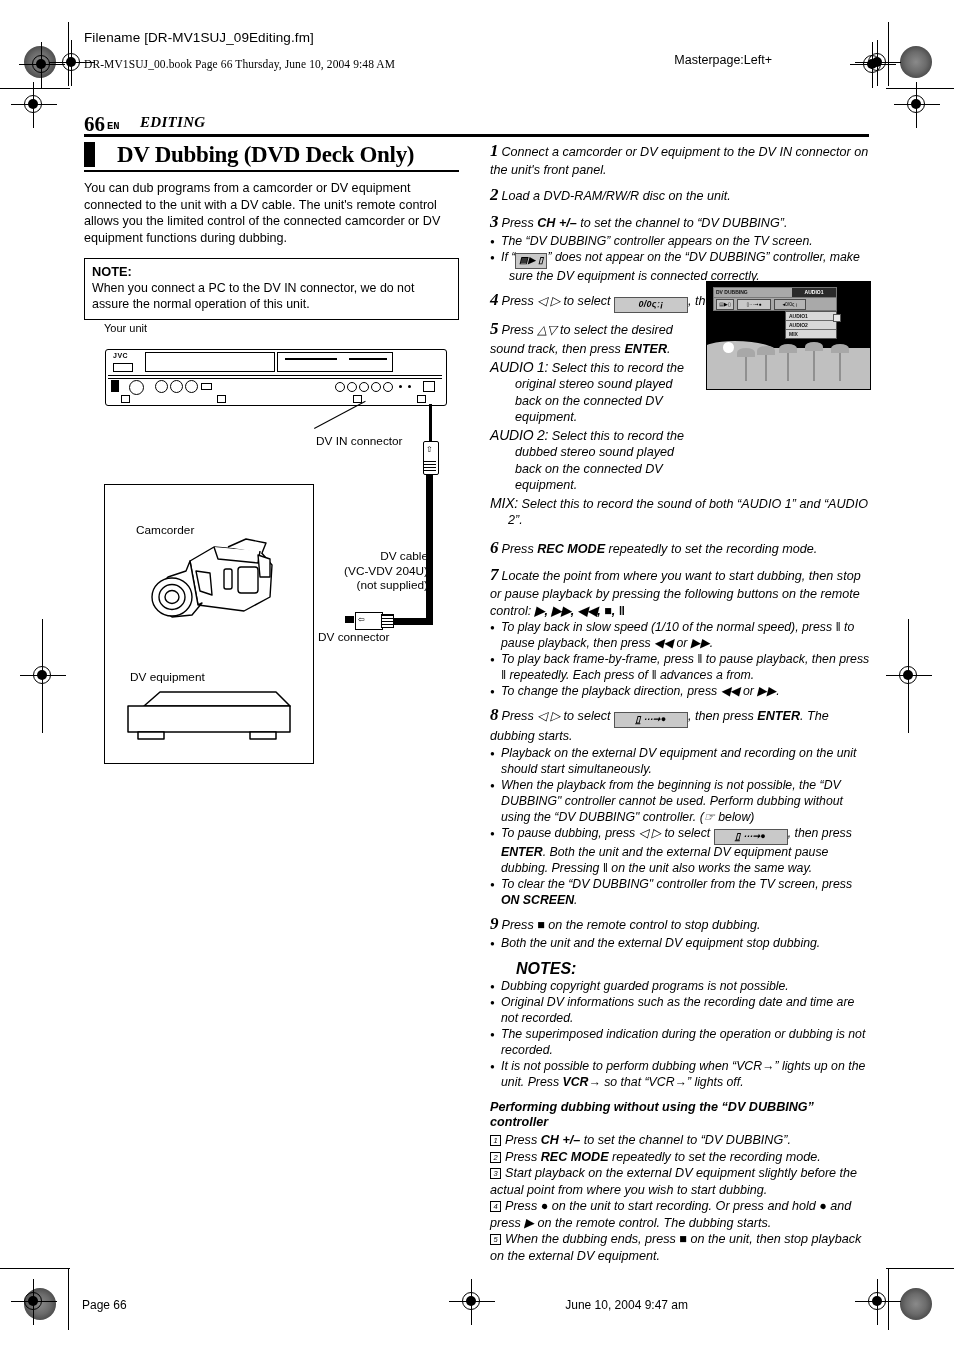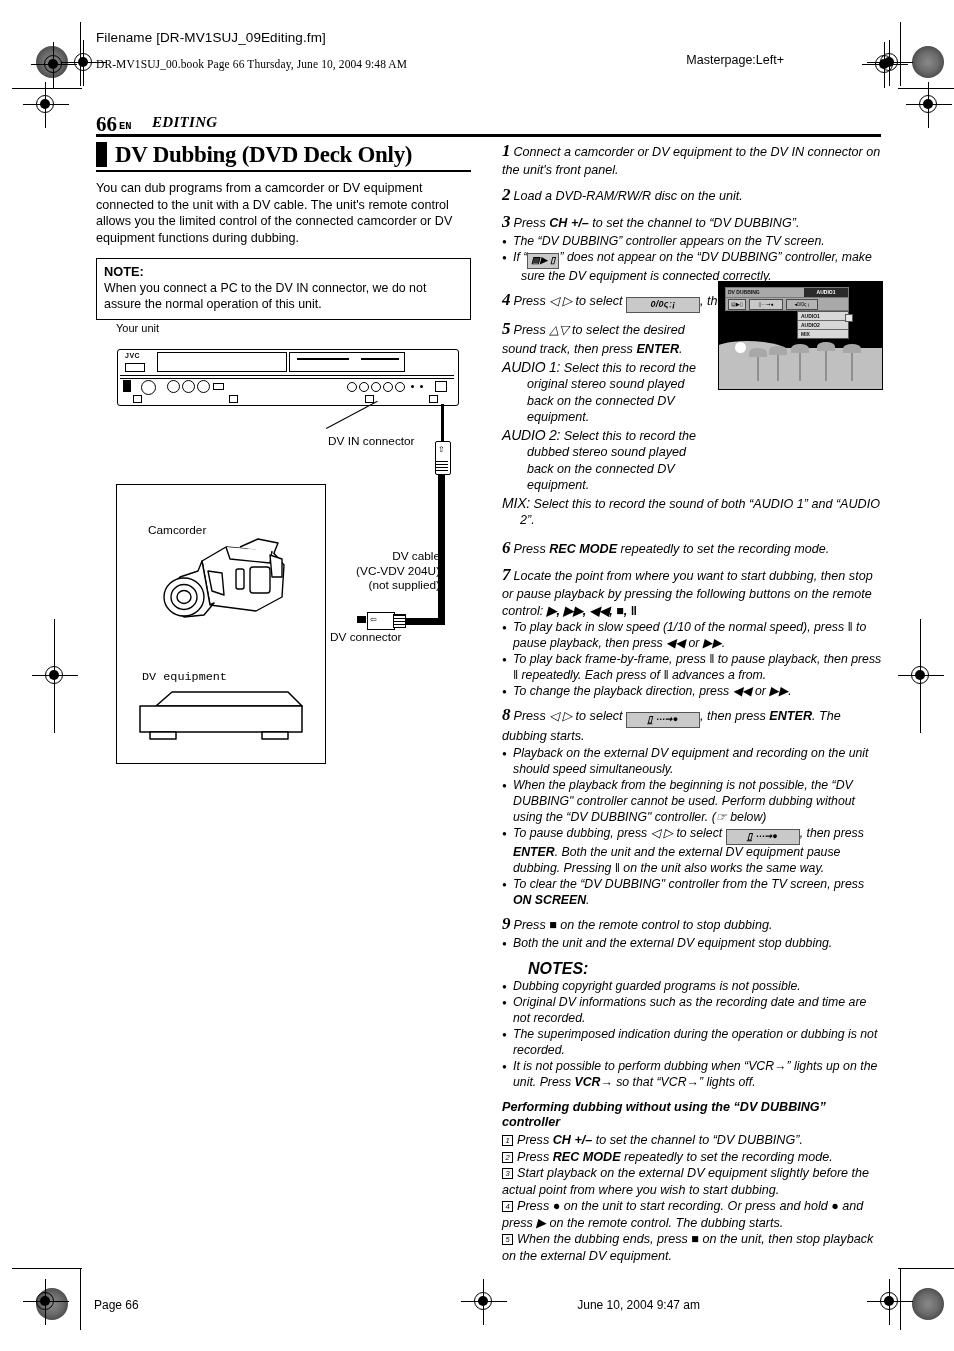--- a/index.html
+++ b/index.html
@@ -1,18 +1,18 @@
 <!DOCTYPE html>
 <html><head>
 <meta charset="utf-8">
 <style>
   html,body{margin:0;padding:0;background:#ffffff;}
   body{width:954px;height:1351px;position:relative;overflow:hidden;
        font-family:"Liberation Sans",sans-serif;color:#000;}
-  .pg{position:absolute;left:12px;top:0;width:840px;height:1351px;}
+  .pg{position:absolute;left:0;top:0;width:840px;height:1351px;}
 
   
   .vline{position:absolute;background:#000;width:1px;}
   .hline{position:absolute;background:#000;height:1px;}
   .regmark{position:absolute;width:34px;height:34px;}
   .regmark .c{position:absolute;left:7px;top:7px;width:18px;height:18px;
        border:1px solid #000;border-radius:50%;box-sizing:border-box;}
   .regmark .c2{position:absolute;left:11px;top:11px;width:10px;height:10px;
        background:#000;border-radius:50%;}
   .regmark .vb{position:absolute;left:16px;top:-6px;width:1px;height:46px;background:#000;}
@@ -33,21 +33,21 @@
        vertical-align:2px;margin-left:2px;}
   .chapter{position:absolute;left:140px;top:114px;font-size:15px;font-weight:bold;
        font-style:italic;font-family:"Liberation Serif",serif;letter-spacing:.3px;}
   .titlerule{position:absolute;left:84px;top:134px;width:785px;height:3px;background:#000;}
 
   
   .colL{position:absolute;left:84px;top:142px;width:375px;}
   .colR{position:absolute;left:490px;top:140px;width:380px;font-style:italic;}
 
   
-  .sec-head{display:flex;align-items:flex-end;gap:8px;margin:0 0 2px 0;}
+  .sec-head{display:flex;align-items:flex-end;gap:22px;margin:0 0 2px 0;}
   .sec-bar{width:11px;height:25px;background:#000;flex:none;}
   .sec-title{font-size:23px;font-weight:bold;font-family:"Liberation Serif",serif;
        letter-spacing:-.3px;line-height:1;padding-bottom:1px;}
   .sec-rule{width:100%;height:2px;background:#000;margin:3px 0 8px 0;}
 
   .body-p{font-size:12.6px;line-height:1.33;margin:3px 0 11px 0;}
 
   .notebox{border:1.6px solid #000;padding:5px 7px 7px 7px;margin-bottom:12px;}
   .notebox .nt{font-size:12.8px;font-weight:bold;margin-bottom:1px;}
   .notebox .nb{font-size:12.4px;line-height:1.3;}
@@ -133,21 +133,21 @@
   
   .cable-v{position:absolute;background:#000;width:3px;}
   .cable-h{position:absolute;background:#000;height:3px;}
   .plug{position:absolute;}
   .plug .body{position:absolute;border:1.4px solid #000;background:#fff;}
 
   
   .camcbox{position:absolute;left:104px;top:484px;width:208px;height:278px;
       border:1.6px solid #000;background:#fff;}
   .lbl-camc{position:absolute;left:136px;top:523px;font-size:11.8px;}
-  .lbl-dveq{position:absolute;left:130px;top:670px;font-size:11.8px;font-family:Liberation Mono, monospace;}
+  .lbl-dveq{position:absolute;left:130px;top:670px;font-size:11.8px;}
   .lbl-dvcable{position:absolute;left:318px;top:549px;font-size:11.8px;line-height:1.25;
       text-align:right;width:110px;}
   .lbl-dvconn{position:absolute;left:318px;top:630px;font-size:11.8px;}
 
   .dveq{position:absolute;left:124px;top:686px;width:168px;height:58px;}
 
   
   .ft-page{position:absolute;left:82px;top:1298px;font-size:12px;}
   .ft-date{position:absolute;right:152px;top:1298px;font-size:12px;}
 </style>
@@ -378,21 +378,21 @@
     <p class="step"><span class="stepnum">6</span><span>Press </span><b>REC MODE</b><span> repeatedly to set the recording mode.</span></p>
     <div class="gap-s"></div>
 
     <p class="step"><span class="stepnum">7</span><span>Locate the point from where you want to start dubbing, then stop or pause playback by pressing the following buttons on the remote control: </span><b>▶, ▶▶, ◀◀, ■, ‖</b></p>
     <p class="bul">To play back in slow speed (1/10 of the normal speed), press ‖ to pause playback, then press ◀◀ or ▶▶.</p>
     <p class="bul">To play back frame-by-frame, press ‖ to pause playback, then press ‖ repeatedly. Each press of ‖ advances a from.</p>
     <p class="bul">To change the playback direction, press ◀◀ or ▶▶.</p>
     <div class="gap-s"></div>
 
     <p class="step"><span class="stepnum">8</span><span>Press </span><span>◁ ▷</span><span> to select </span><span class="chip wide">▯̲&nbsp;⋯➞●</span><span>, then press </span><b>ENTER</b><span>. The dubbing starts.</span></p>
-    <p class="bul">Playback on the external DV equipment and recording on the unit should speed simultaneously.</p>
+    <p class="bul">Playback on the external DV equipment and recording on the unit should start simultaneously.</p>
     <p class="bul">When the playback from the beginning is not possible, the “DV DUBBING" controller cannot be used. Perform dubbing without using the “DV DUBBING" controller. (☞ below)</p>
     <p class="bul"><span>To pause dubbing, press </span><span>◁ ▷</span><span> to select </span><span class="chip wide">▯̲&nbsp;⋯➞●</span><span>, then press </span><b>ENTER</b><span>. Both the unit and the external DV equipment pause dubbing. Pressing ‖ on the unit also works the same way.</span></p>
     <p class="bul"><span>To clear the “DV DUBBING" controller from the TV screen, press </span><b>ON SCREEN</b><span>.</span></p>
     <div class="gap-s"></div>
 
     <p class="step"><span class="stepnum">9</span><span>Press ■ on the remote control to stop dubbing.</span></p>
     <p class="bul">Both the unit and the external DV equipment stop dubbing.</p>
 
     <div class="notes-h">NOTES:</div>
     <p class="bul">Dubbing copyright guarded programs is not possible.</p>

